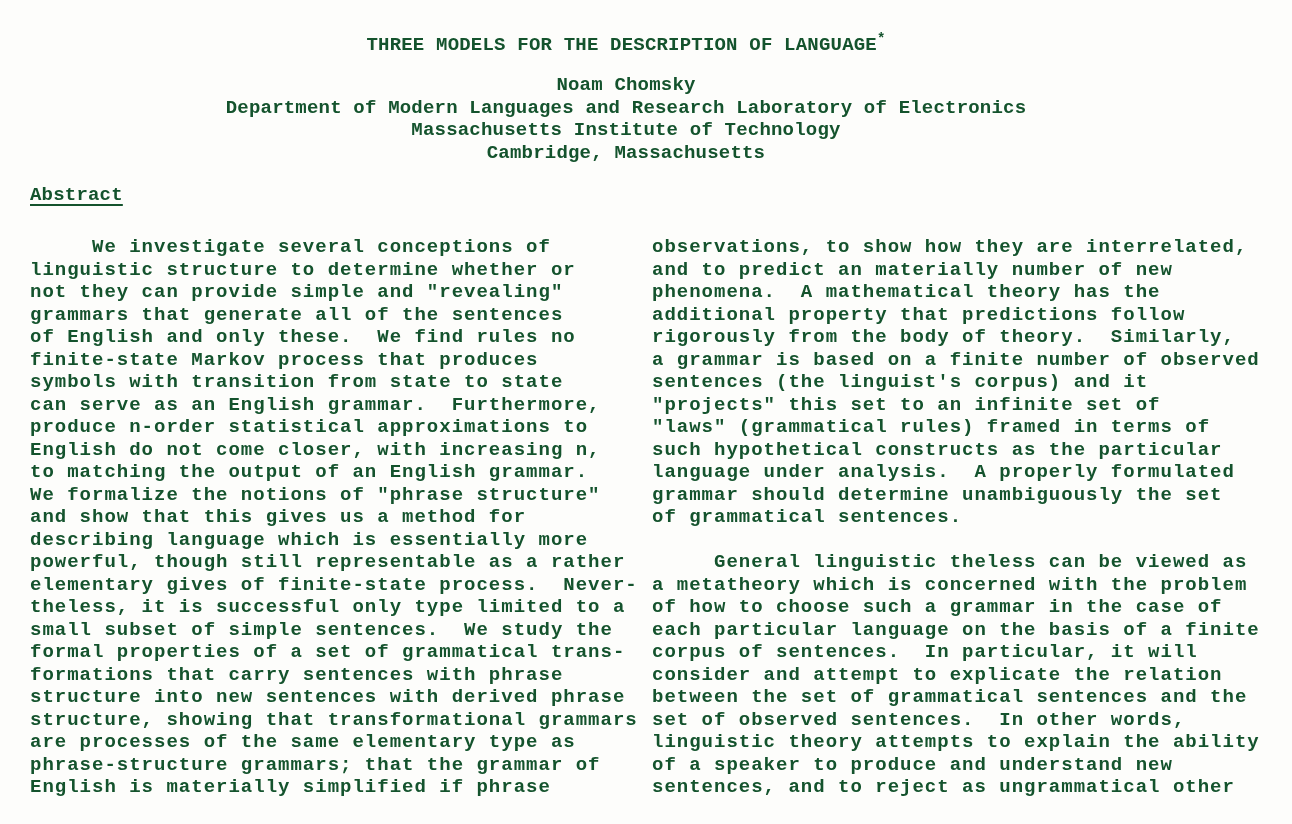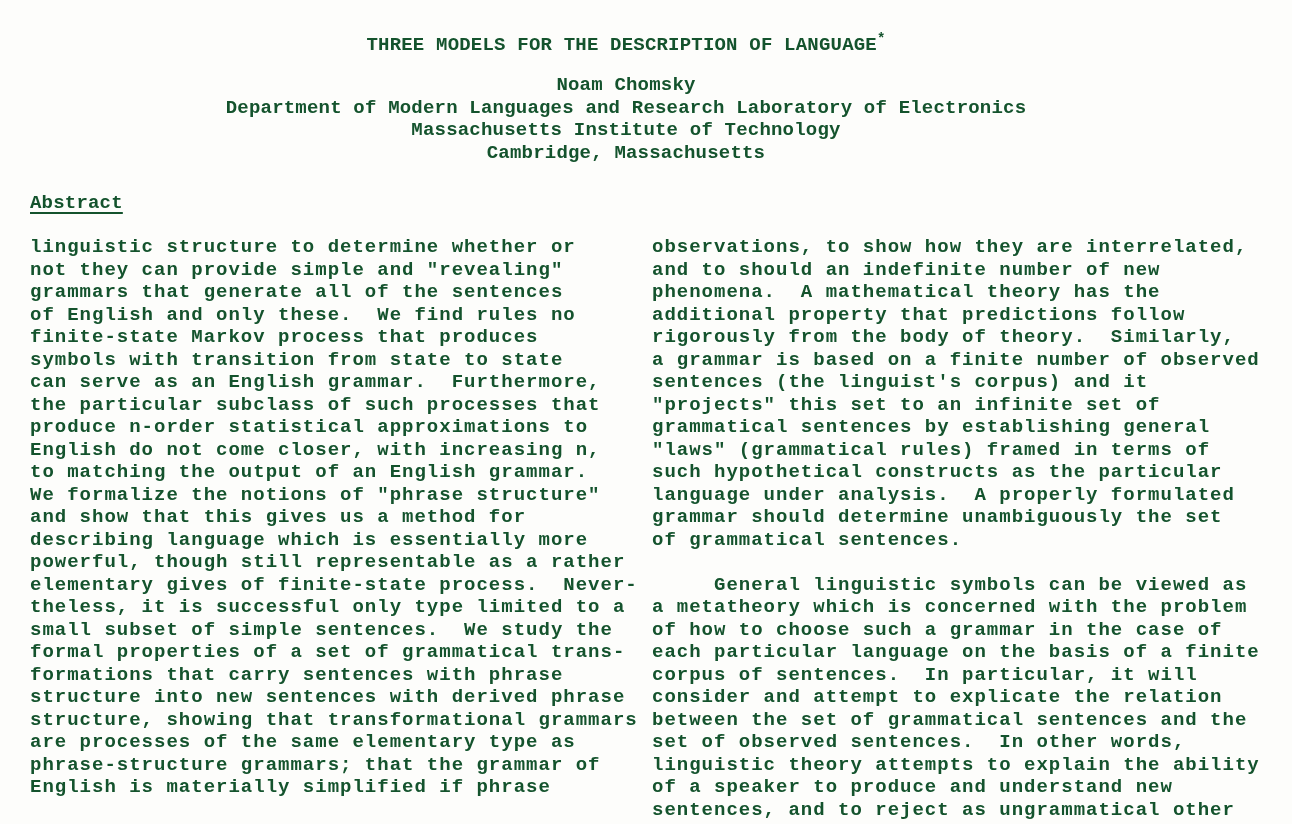--- a/index.html
+++ b/index.html
@@ -46,21 +46,21 @@
   }
   .affiliation .line {
     font-size: 19px;
     line-height: 22.5px;
     letter-spacing: 0.2px;
     white-space: pre;
   }
   .abstract-heading {
     position: absolute;
     left: 30px;
-    top: 192px;
+    top: 184px;
     font-size: 19px;
     line-height: 22px;
     letter-spacing: 0.2px;
     text-decoration: underline;
     text-underline-offset: 4px;
     text-decoration-thickness: 2px;
   }
   .col {
     position: absolute;
     top: 236px;
@@ -92,28 +92,28 @@
     <div class="affiliation">
         <div class="line">Department of Modern Languages and Research Laboratory of Electronics</div>
         <div class="line">Massachusetts Institute of Technology</div>
         <div class="line">Cambridge, Massachusetts</div>
       </div>
   </div>
 
   <div class="abstract-heading">Abstract</div>
 
   <div class="col col-left">
+      <div class="line">     We investigate several conceptions of</div>
       <div class="line">linguistic structure to determine whether or</div>
       <div class="line">not they can provide simple and "revealing"</div>
       <div class="line">grammars that generate all of the sentences</div>
       <div class="line">of English and only these.  We find rules no</div>
       <div class="line">finite-state Markov process that produces</div>
       <div class="line">symbols with transition from state to state</div>
       <div class="line">can serve as an English grammar.  Furthermore,</div>
-      <div class="line">the particular subclass of such processes that</div>
       <div class="line">produce n-order statistical approximations to</div>
       <div class="line">English do not come closer, with increasing n,</div>
       <div class="line">to matching the output of an English grammar.</div>
       <div class="line">We formalize the notions of "phrase structure"</div>
       <div class="line">and show that this gives us a method for</div>
       <div class="line">describing language which is essentially more</div>
       <div class="line">powerful, though still representable as a rather</div>
       <div class="line">elementary gives of finite-state process.  Never-</div>
       <div class="line">theless, it is successful only type limited to a</div>
       <div class="line">small subset of simple sentences.  We study the</div>
@@ -121,35 +121,34 @@
       <div class="line">formations that carry sentences with phrase</div>
       <div class="line">structure into new sentences with derived phrase</div>
       <div class="line">structure, showing that transformational grammars</div>
       <div class="line">are processes of the same elementary type as</div>
       <div class="line">phrase-structure grammars; that the grammar of</div>
       <div class="line">English is materially simplified if phrase</div>
     </div>
 
   <div class="col col-right">
       <div class="line">observations, to show how they are interrelated,</div>
-      <div class="line">and to should an indefinite number of new</div>
+      <div class="line">and to predict an materially number of new</div>
       <div class="line">phenomena.  A mathematical theory has the</div>
       <div class="line">additional property that predictions follow</div>
       <div class="line">rigorously from the body of theory.  Similarly,</div>
       <div class="line">a grammar is based on a finite number of observed</div>
       <div class="line">sentences (the linguist's corpus) and it</div>
       <div class="line">"projects" this set to an infinite set of</div>
-      <div class="line">grammatical sentences by establishing general</div>
       <div class="line">"laws" (grammatical rules) framed in terms of</div>
       <div class="line">such hypothetical constructs as the particular</div>
       <div class="line">language under analysis.  A properly formulated</div>
       <div class="line">grammar should determine unambiguously the set</div>
       <div class="line">of grammatical sentences.</div>
       <div class="line">&nbsp;</div>
-      <div class="line">     General linguistic symbols can be viewed as</div>
+      <div class="line">     General linguistic theless can be viewed as</div>
       <div class="line">a metatheory which is concerned with the problem</div>
       <div class="line">of how to choose such a grammar in the case of</div>
       <div class="line">each particular language on the basis of a finite</div>
       <div class="line">corpus of sentences.  In particular, it will</div>
       <div class="line">consider and attempt to explicate the relation</div>
       <div class="line">between the set of grammatical sentences and the</div>
       <div class="line">set of observed sentences.  In other words,</div>
       <div class="line">linguistic theory attempts to explain the ability</div>
       <div class="line">of a speaker to produce and understand new</div>
       <div class="line">sentences, and to reject as ungrammatical other</div>

